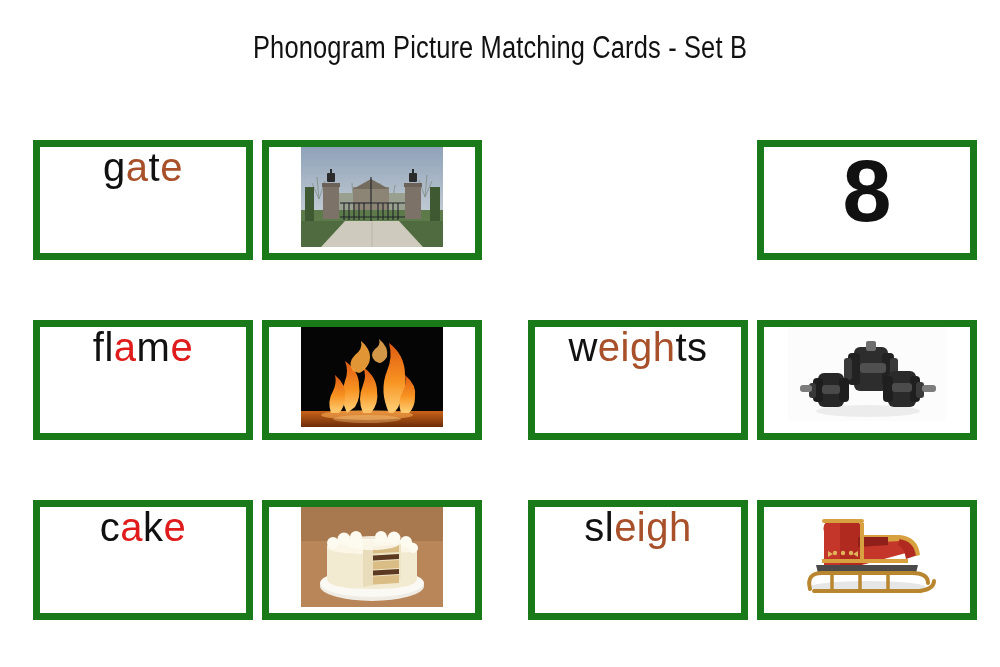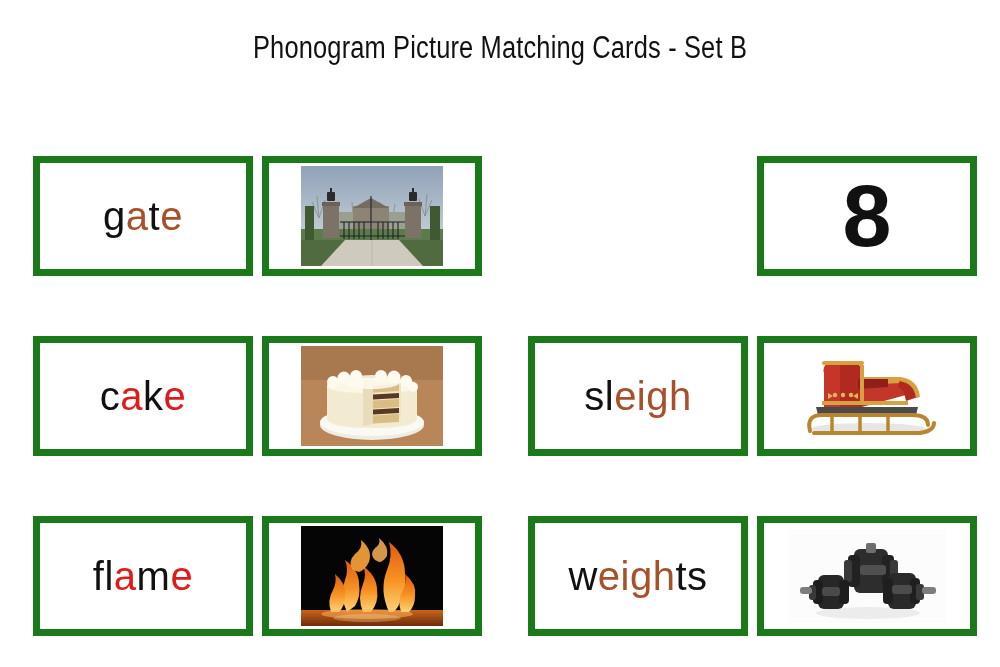--- a/index.html
+++ b/index.html
@@ -39,28 +39,28 @@
   }
 
   .card-row {
     position: relative;
     height: 120px;
     margin-bottom: 60px;
   }
 
   .card {
     position: absolute;
-    top: 16px;
+    top: 0;
     width: 220px;
     height: 120px;
     box-sizing: border-box;
     border: 7px solid #1a7a1a;
     background: #ffffff;
     display: flex;
-    align-items: center;
+    align-items: flex-start;
     justify-content: center;
     overflow: hidden;
   }
   .card.col-0 { left: 0px; }
   .card.col-1 { left: 229px; }
   .card.col-2 { left: 495px; }
   .card.col-3 { left: 724px; }
 
   .word {
     font-family: "Liberation Sans", sans-serif;
@@ -157,102 +157,20 @@
         <polygon points="44,74 98,74 122,100 20,100" fill="#cfcabe"></polygon>
         <line x1="71" y1="74" x2="71" y2="100" stroke="#b6b1a5" stroke-width="0.8"></line>
         <rect x="4" y="40" width="9" height="34" fill="#3f5a33"></rect>
         <rect x="129" y="40" width="10" height="34" fill="#3f5a33"></rect>
       </svg>
     </div>
 
 
     <div class="card col-3">
       <div class="bignum">8</div>
-    </div>
-  </div>
-
-  <div class="card-row">
-    <div class="card col-0">
-      <div class="word">
-        <span class="seg-black">c</span><span class="seg-red">a</span><span class="seg-black">k</span><span class="seg-red">e</span>
-      </div>
-    </div>
-
-    <div class="card col-1">
-      <svg class="photo" viewBox="0 0 142 100">
-        <rect x="0" y="0" width="142" height="100" fill="#b9865a"></rect>
-        <rect x="0" y="0" width="142" height="34" fill="#a8794f"></rect>
-        <ellipse cx="71" cy="79" rx="52" ry="15" fill="#efece4"></ellipse>
-        <ellipse cx="71" cy="76" rx="52" ry="14" fill="#fbf9f4"></ellipse>
-        <path d="M26 40 Q26 32 71 32 Q116 32 116 40 L116 72 Q116 82 71 82 Q26 82 26 72 Z" fill="#f3ead2"></path>
-        <path d="M26 40 Q26 32 71 32 Q116 32 116 40 Q116 47 71 47 Q26 47 26 40 Z" fill="#fbf6e6"></path>
-        <path d="M62 34 L62 80 L100 72 L100 36 Z" fill="#efe4c6"></path>
-        <g>
-          <path d="M64 40 L98 38 L98 45 L64 47 Z" fill="#d9bd84"></path>
-          <path d="M64 49 L98 47 L98 52 L64 54 Z" fill="#5c3a21"></path>
-          <path d="M64 55 L98 53 L98 61 L64 63 Z" fill="#d9bd84"></path>
-          <path d="M64 64 L98 62 L98 67 L64 69 Z" fill="#5c3a21"></path>
-          <path d="M64 70 L98 68 L98 76 L64 78 Z" fill="#d9bd84"></path>
-        </g>
-        <path d="M62 34 L62 80 L72 78 L72 33 Z" fill="#e9dcbb"></path>
-        <g fill="#fdfaf0">
-          <circle cx="32" cy="36" r="6"></circle>
-          <circle cx="43" cy="32" r="6.5"></circle>
-          <circle cx="55" cy="30" r="6"></circle>
-          <circle cx="80" cy="30" r="6"></circle>
-          <circle cx="93" cy="31" r="6.5"></circle>
-          <circle cx="105" cy="35" r="6"></circle>
-          <circle cx="112" cy="41" r="5"></circle>
-        </g>
-        <ellipse cx="71" cy="36" rx="28" ry="7" fill="#fdfaf0" opacity="0.85"></ellipse>
-      </svg>
-    </div>
-
-    <div class="card col-2">
-      <div class="word">
-        <span class="seg-black">sl</span><span class="seg-orange">eigh</span>
-      </div>
-    </div>
-
-    <div class="card col-3">
-      <svg class="photo-wide" viewBox="0 0 158 94">
-        <rect x="0" y="0" width="158" height="94" fill="#ffffff"></rect>
-        <ellipse cx="80" cy="80" rx="58" ry="6" fill="#e6e6e6"></ellipse>
-        <path d="M36 24 Q34 14 46 13 L64 13 Q72 13 74 22 L74 58 L36 58 Z" fill="#b02a20"></path>
-        <path d="M36 24 Q34 14 46 13 L52 13 L52 58 L36 58 Z" fill="#c4362a"></path>
-        <path d="M74 28 L112 28 L118 46 L74 58 Z" fill="#c4362a"></path>
-        <path d="M74 28 L112 28 L113 34 L74 36 Z" fill="#d8a13f"></path>
-        <path d="M70 30 L100 30 L100 38 L70 40 Z" fill="#8f1f18"></path>
-        <path d="M112 30 Q128 32 130 48 L118 52 Q116 40 110 38 Z" fill="#b02a20"></path>
-        <g fill="#d8a13f">
-          <rect x="34" y="12" width="42" height="4" rx="2"></rect>
-          <rect x="34" y="52" width="86" height="4"></rect>
-          <rect x="72" y="16" width="4" height="40"></rect>
-          <path d="M112 28 Q130 30 132 48 L128 49 Q126 34 111 32 Z"></path>
-        </g>
-        <g fill="#e0b55a">
-          <circle cx="47" cy="46" r="2.2"></circle>
-          <circle cx="55" cy="46" r="2.2"></circle>
-          <circle cx="63" cy="46" r="2.2"></circle>
-          <polygon points="40,44 45,47 40,50"></polygon>
-          <polygon points="70,44 65,47 70,50"></polygon>
-        </g>
-        <path d="M28 58 L130 58 L128 66 L30 66 Z" fill="#4a4a4a"></path>
-        <g stroke="#b8862f" stroke-width="4" fill="none" stroke-linecap="round">
-          <path d="M22 82 Q18 66 34 66 L124 66 Q140 66 140 76"></path>
-          <path d="M26 84 L132 84"></path>
-        </g>
-        <g stroke="#a8考" stroke-width="0"></g>
-        <g stroke="#b8862f" stroke-width="3.5" stroke-linecap="round">
-          <line x1="44" y1="66" x2="44" y2="84"></line>
-          <line x1="72" y1="66" x2="72" y2="84"></line>
-          <line x1="100" y1="66" x2="100" y2="84"></line>
-        </g>
-        <path d="M132 84 Q146 82 146 74" stroke="#b8862f" stroke-width="4" fill="none" stroke-linecap="round"></path>
-      </svg>
     </div>
   </div>
 
   <div class="card-row">
     <div class="card col-0">
       <div class="word">
         <span class="seg-black">fl</span><span class="seg-red">a</span><span class="seg-black">m</span><span class="seg-red">e</span>
       </div>
     </div>
 
@@ -315,13 +233,95 @@
           <rect x="95" y="49" width="10" height="26" rx="4" fill="#1f1f1f"></rect>
           <rect x="122" y="49" width="10" height="26" rx="4" fill="#1f1f1f"></rect>
           <rect x="128" y="55" width="8" height="16" rx="3" fill="#3a3a3a"></rect>
           <rect x="134" y="58" width="14" height="7" rx="3" fill="#7d7d7d"></rect>
           <rect x="104" y="56" width="20" height="9" rx="3" fill="#4c4c4c"></rect>
         </g>
       </svg>
     </div>
   </div>
 
+  <div class="card-row">
+    <div class="card col-0">
+      <div class="word">
+        <span class="seg-black">c</span><span class="seg-red">a</span><span class="seg-black">k</span><span class="seg-red">e</span>
+      </div>
+    </div>
+
+    <div class="card col-1">
+      <svg class="photo" viewBox="0 0 142 100">
+        <rect x="0" y="0" width="142" height="100" fill="#b9865a"></rect>
+        <rect x="0" y="0" width="142" height="34" fill="#a8794f"></rect>
+        <ellipse cx="71" cy="79" rx="52" ry="15" fill="#efece4"></ellipse>
+        <ellipse cx="71" cy="76" rx="52" ry="14" fill="#fbf9f4"></ellipse>
+        <path d="M26 40 Q26 32 71 32 Q116 32 116 40 L116 72 Q116 82 71 82 Q26 82 26 72 Z" fill="#f3ead2"></path>
+        <path d="M26 40 Q26 32 71 32 Q116 32 116 40 Q116 47 71 47 Q26 47 26 40 Z" fill="#fbf6e6"></path>
+        <path d="M62 34 L62 80 L100 72 L100 36 Z" fill="#efe4c6"></path>
+        <g>
+          <path d="M64 40 L98 38 L98 45 L64 47 Z" fill="#d9bd84"></path>
+          <path d="M64 49 L98 47 L98 52 L64 54 Z" fill="#5c3a21"></path>
+          <path d="M64 55 L98 53 L98 61 L64 63 Z" fill="#d9bd84"></path>
+          <path d="M64 64 L98 62 L98 67 L64 69 Z" fill="#5c3a21"></path>
+          <path d="M64 70 L98 68 L98 76 L64 78 Z" fill="#d9bd84"></path>
+        </g>
+        <path d="M62 34 L62 80 L72 78 L72 33 Z" fill="#e9dcbb"></path>
+        <g fill="#fdfaf0">
+          <circle cx="32" cy="36" r="6"></circle>
+          <circle cx="43" cy="32" r="6.5"></circle>
+          <circle cx="55" cy="30" r="6"></circle>
+          <circle cx="80" cy="30" r="6"></circle>
+          <circle cx="93" cy="31" r="6.5"></circle>
+          <circle cx="105" cy="35" r="6"></circle>
+          <circle cx="112" cy="41" r="5"></circle>
+        </g>
+        <ellipse cx="71" cy="36" rx="28" ry="7" fill="#fdfaf0" opacity="0.85"></ellipse>
+      </svg>
+    </div>
+
+    <div class="card col-2">
+      <div class="word">
+        <span class="seg-black">sl</span><span class="seg-orange">eigh</span>
+      </div>
+    </div>
+
+    <div class="card col-3">
+      <svg class="photo-wide" viewBox="0 0 158 94">
+        <rect x="0" y="0" width="158" height="94" fill="#ffffff"></rect>
+        <ellipse cx="80" cy="80" rx="58" ry="6" fill="#e6e6e6"></ellipse>
+        <path d="M36 24 Q34 14 46 13 L64 13 Q72 13 74 22 L74 58 L36 58 Z" fill="#b02a20"></path>
+        <path d="M36 24 Q34 14 46 13 L52 13 L52 58 L36 58 Z" fill="#c4362a"></path>
+        <path d="M74 28 L112 28 L118 46 L74 58 Z" fill="#c4362a"></path>
+        <path d="M74 28 L112 28 L113 34 L74 36 Z" fill="#d8a13f"></path>
+        <path d="M70 30 L100 30 L100 38 L70 40 Z" fill="#8f1f18"></path>
+        <path d="M112 30 Q128 32 130 48 L118 52 Q116 40 110 38 Z" fill="#b02a20"></path>
+        <g fill="#d8a13f">
+          <rect x="34" y="12" width="42" height="4" rx="2"></rect>
+          <rect x="34" y="52" width="86" height="4"></rect>
+          <rect x="72" y="16" width="4" height="40"></rect>
+          <path d="M112 28 Q130 30 132 48 L128 49 Q126 34 111 32 Z"></path>
+        </g>
+        <g fill="#e0b55a">
+          <circle cx="47" cy="46" r="2.2"></circle>
+          <circle cx="55" cy="46" r="2.2"></circle>
+          <circle cx="63" cy="46" r="2.2"></circle>
+          <polygon points="40,44 45,47 40,50"></polygon>
+          <polygon points="70,44 65,47 70,50"></polygon>
+        </g>
+        <path d="M28 58 L130 58 L128 66 L30 66 Z" fill="#4a4a4a"></path>
+        <g stroke="#b8862f" stroke-width="4" fill="none" stroke-linecap="round">
+          <path d="M22 82 Q18 66 34 66 L124 66 Q140 66 140 76"></path>
+          <path d="M26 84 L132 84"></path>
+        </g>
+        <g stroke="#a8考" stroke-width="0"></g>
+        <g stroke="#b8862f" stroke-width="3.5" stroke-linecap="round">
+          <line x1="44" y1="66" x2="44" y2="84"></line>
+          <line x1="72" y1="66" x2="72" y2="84"></line>
+          <line x1="100" y1="66" x2="100" y2="84"></line>
+        </g>
+        <path d="M132 84 Q146 82 146 74" stroke="#b8862f" stroke-width="4" fill="none" stroke-linecap="round"></path>
+      </svg>
+    </div>
+  </div>
+
 </div>
 
 </body></html>

